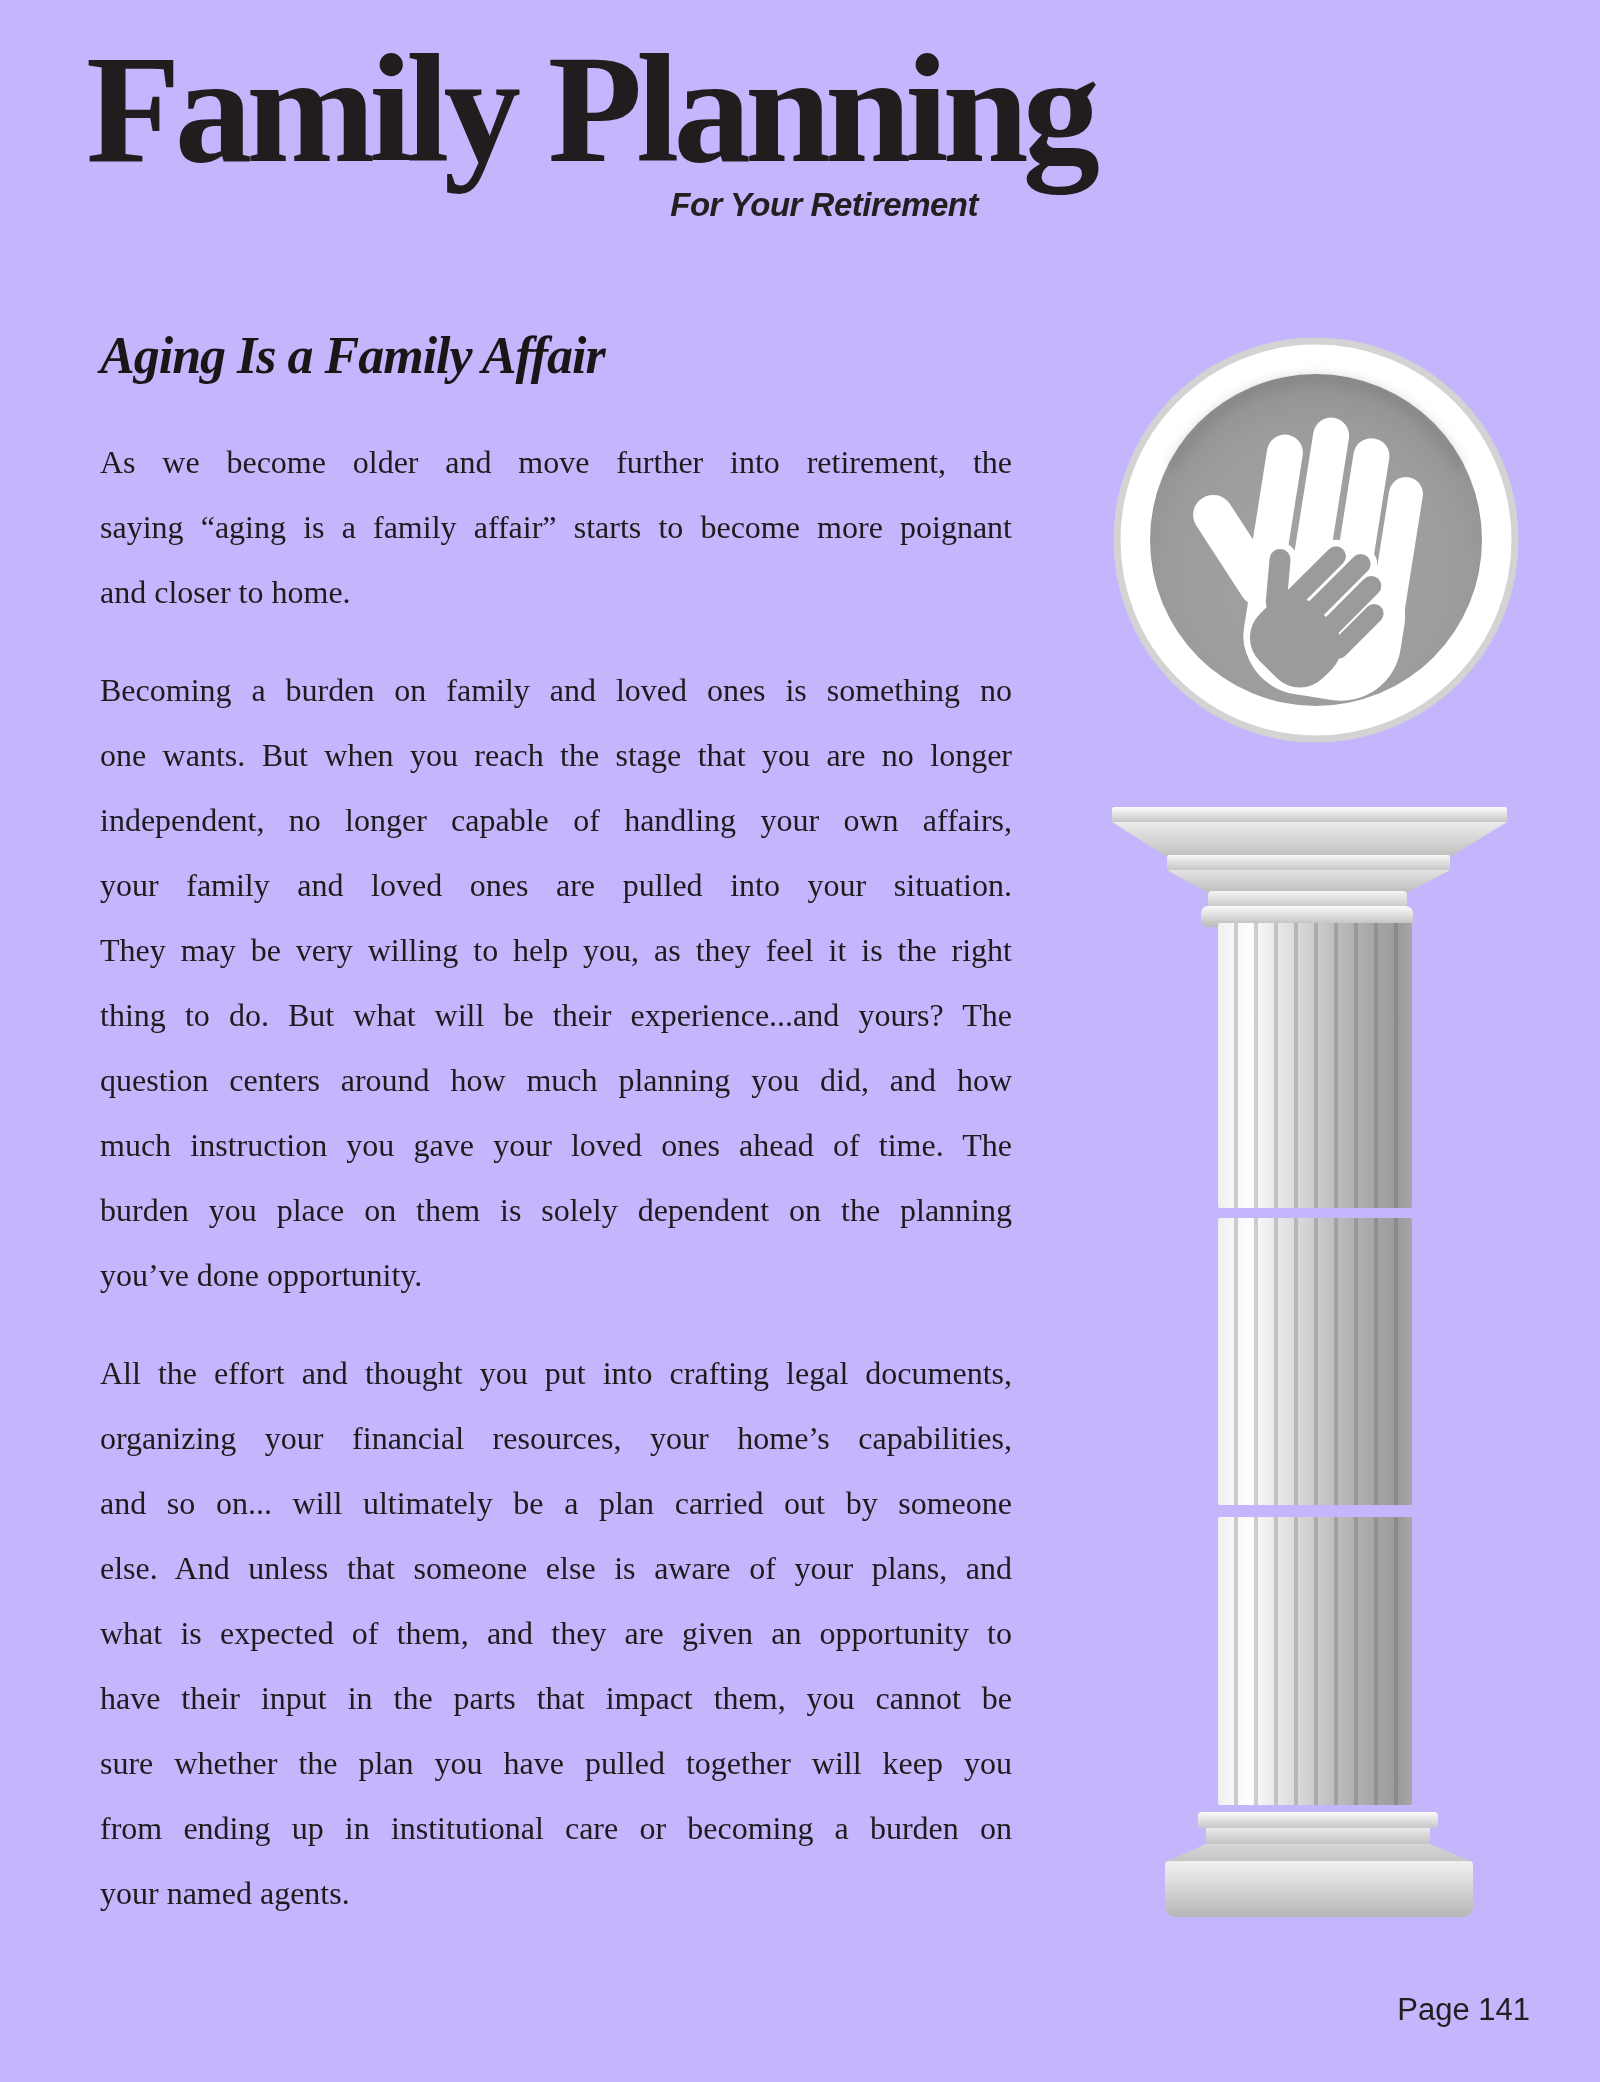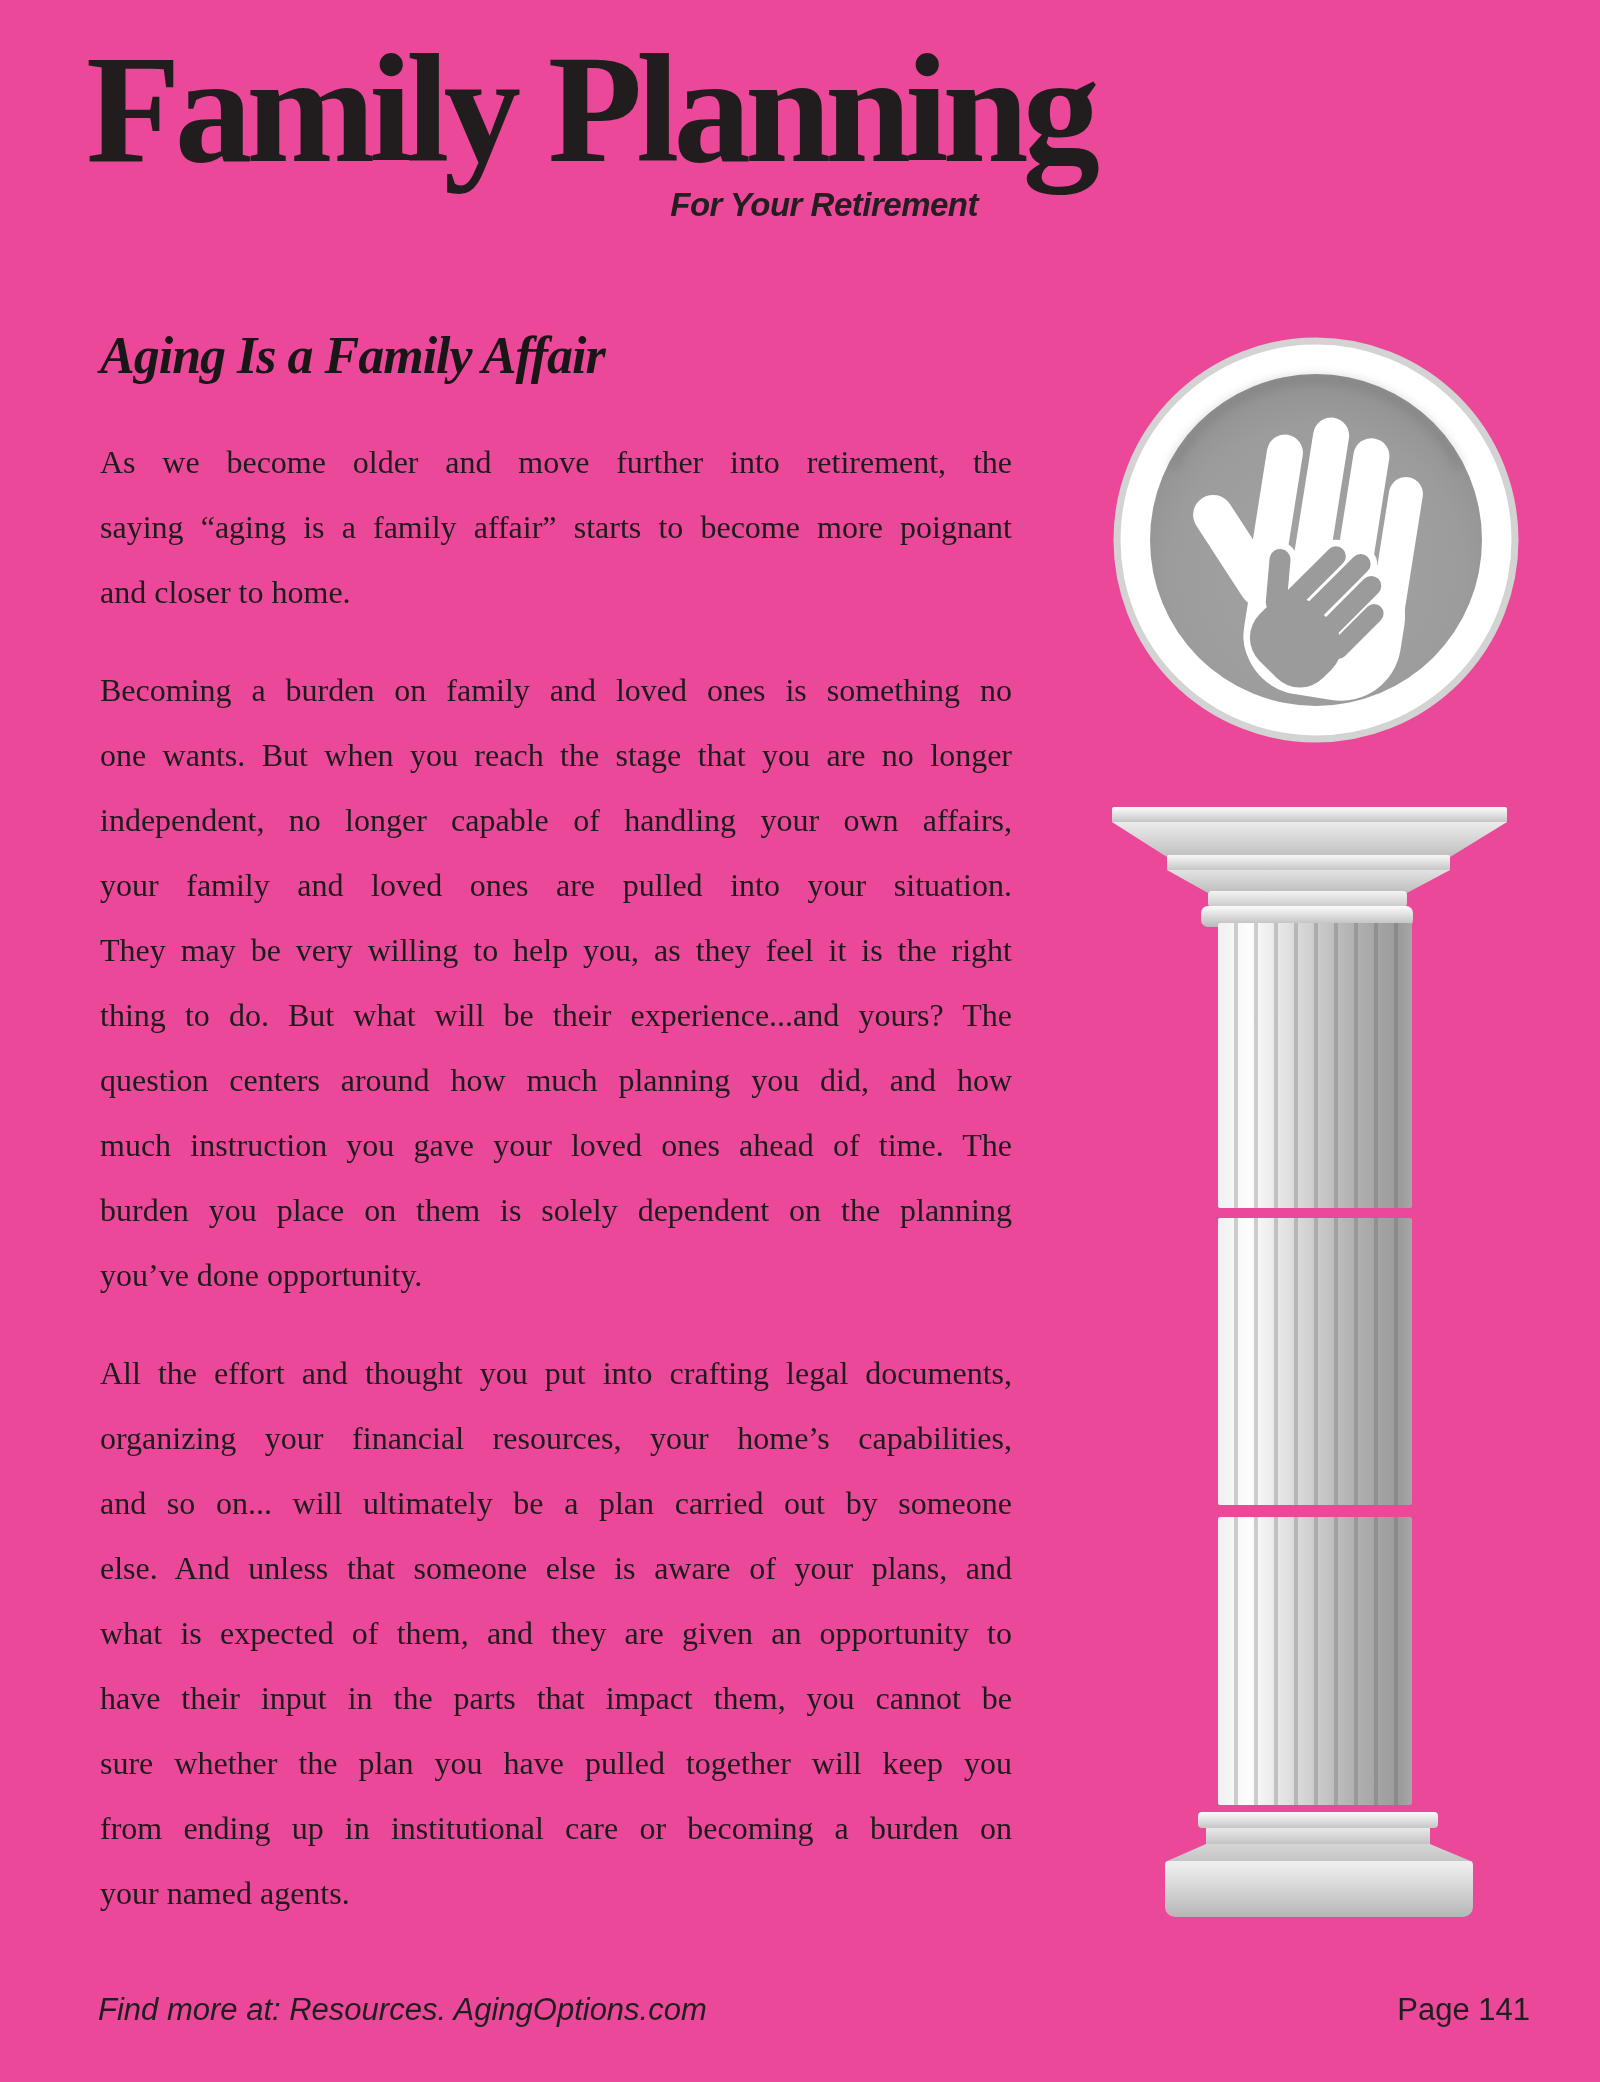--- a/index.html
+++ b/index.html
@@ -1,19 +1,19 @@
 <!DOCTYPE html>
 <html><head>
 <meta charset="utf-8">
 <style>
   * { margin:0; padding:0; box-sizing:border-box; }
   html,body { background:#ffffff; }
   .page {
     position:relative; width:1600px; height:2082px;
-    background:#ec4899; overflow:hidden;
+    background:#c4b5fd; overflow:hidden;
     color:#1d1a1b;
     font-family:"Liberation Serif", serif;
   }
   
   .title {
     position:absolute; left:86px; top:32px;
     font-family:"Liberation Serif", serif;
     font-weight:700; font-size:155px; line-height:1;
     letter-spacing:-6px; color:#211d1e; white-space:nowrap;
   }
@@ -188,16 +188,15 @@
     <div class="cap-slab4"></div>
     <div class="shaft-seg seg1"></div>
     <div class="shaft-seg seg2"></div>
     <div class="shaft-seg seg3"></div>
     <div class="base-slabA"></div>
     <div class="base-slabB"></div>
     <div class="base-trap"></div>
     <div class="base-block"></div>
   </div>
 
-  <div class="footer-left">Find more at: Resources. AgingOptions.com</div>
   <div class="footer-right">Page 141</div>
 
 </div>
 
 </body></html>

